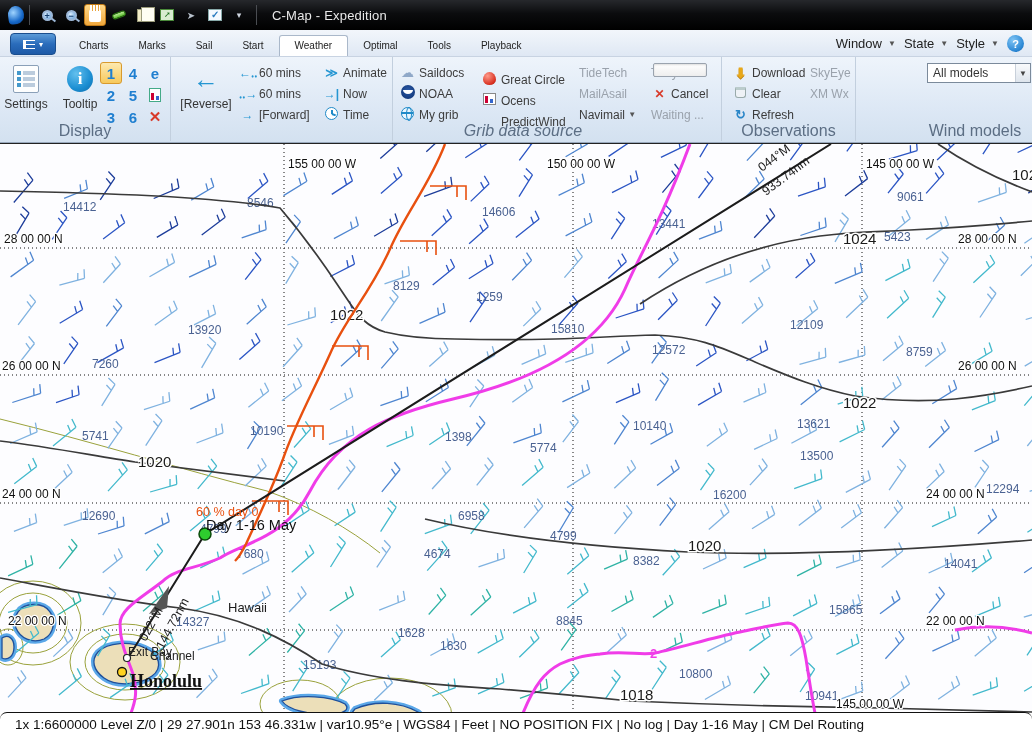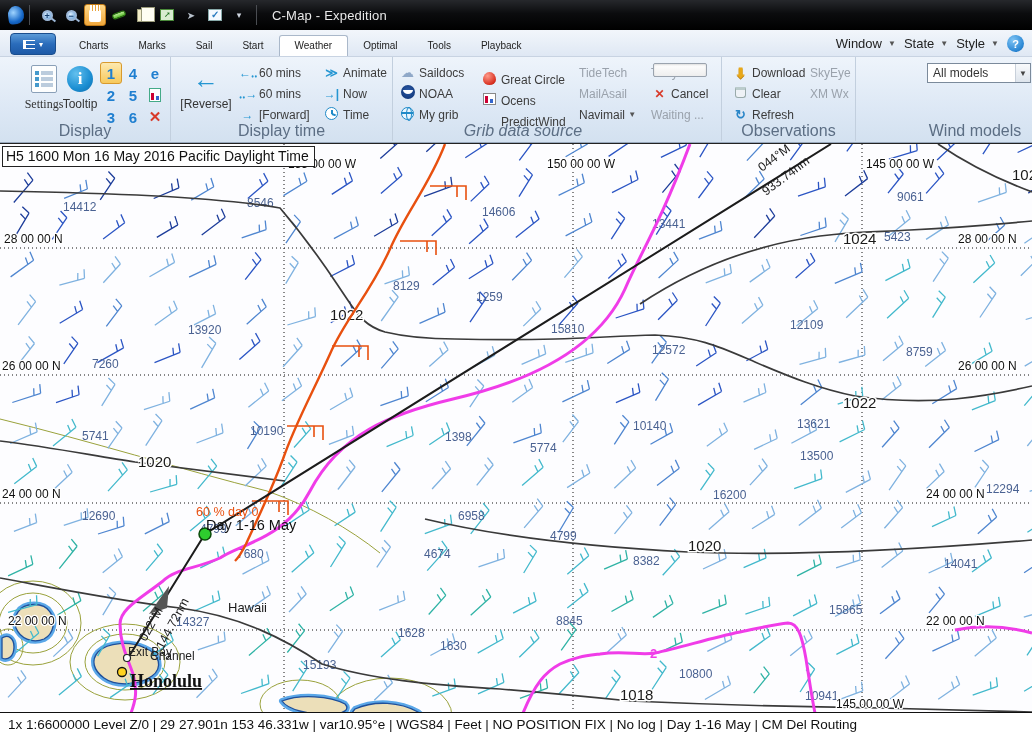--- a/index.html
+++ b/index.html
@@ -87,21 +87,21 @@
   .clockic:before{content:""; position:absolute; left:5px; top:2px; width:1.5px; height:4.5px; background:#1f8ac8;}
   .clockic:after{content:""; position:absolute; left:5.5px; top:5.5px; width:4px; height:1.5px; background:#1f8ac8; transform:rotate(20deg); transform-origin:left;}
 
   
   .map { position:absolute; left:0; top:143px; width:1032px; height:569px; background:#fdfdff; border-top:1px solid #222; }
   .map svg { position:absolute; left:0; top:0; }
   .maphdr { position:absolute; left:2px; top:2px; background:#fff; border:1px solid #222; padding:1px 5px 2px 3px; font-size:14px; color:#111; z-index:5; }
 
   
   .statusbar { position:absolute; left:0; top:712px; width:1032px; height:24px; background:#fff; border-top:1px solid #111;
-    font-size:13.5px; color:#111; display:flex; align-items:center; padding-left:8px; }
+    font-size:13.5px; color:#111; display:flex; align-items:center; padding-left:15px;border-radius:7px; }
 </style>
 </head>
 <body>
 
 <div class="titlebar">
   <div class="applogo"></div>
   <div class="tb-sep"></div>
   <div class="tb-ic">
       <span class="lens">
         <span>+</span>
@@ -158,21 +158,21 @@
       <span class="tr-dd">▼</span>
     <span>Style</span>
       <span class="tr-dd">▼</span>
     <span class="helpbtn">?</span>
   </div>
 </div>
 
 <div class="ribbon">
 
   <div class="rg" style="left:0; width:171px;">
-    <div class="bigbtn" style="left:18px;font-family:Liberation Serif, serif;">
+    <div class="bigbtn" style="left:0;">
       <div class="bicon">
           <span class="setico">
             <i></i>
             <i></i>
             <i></i>
           </span>
         </div>
       <span>Settings</span>
     </div>
     <div class="bigbtn" style="left:54px;">
@@ -227,21 +227,20 @@
         </div>
       <div class="rrow">
           <span class="ric bluearrow">→|</span>
           <span>Now</span>
         </div>
       <div class="rrow">
           <span class="ric"><span class="clockic" style="display:inline-block;"></span></span>
           <span>Time</span>
         </div>
     </div>
-    <div class="rg-label">Display time</div>
   </div>
 
   <div class="rg" style="left:393px; width:329px;">
     <div style="position:absolute; left:6px; top:5px;">
       <div class="rrow">
           <span class="ric cloudic">☁</span>
           <span>Saildocs</span>
         </div>
       <div class="rrow">
           <span class="ric"><span class="noaaic" style="display:inline-block;"></span></span>
@@ -756,18 +755,17 @@
       <text x="958" y="226" font-size="12" fill="#111" stroke="#fff" stroke-width="2.5" paint-order="stroke">26 00 00 N</text>
       <text x="2" y="354" font-size="12" fill="#111" stroke="#fff" stroke-width="2.5" paint-order="stroke">24 00 00 N</text>
       <text x="926" y="354" font-size="12" fill="#111" stroke="#fff" stroke-width="2.5" paint-order="stroke">24 00 00 N</text>
       <text x="8" y="481" font-size="12" fill="#111" stroke="#fff" stroke-width="2.5" paint-order="stroke">22 00 00 N</text>
       <text x="926" y="481" font-size="12" fill="#111" stroke="#fff" stroke-width="2.5" paint-order="stroke">22 00 00 N</text>
       <text x="288" y="24" font-size="12" fill="#111" stroke="#fff" stroke-width="2.5" paint-order="stroke">155 00 00 W</text>
       <text x="547" y="24" font-size="12" fill="#111" stroke="#fff" stroke-width="2.5" paint-order="stroke">150 00 00 W</text>
       <text x="866" y="24" font-size="12" fill="#111" stroke="#fff" stroke-width="2.5" paint-order="stroke">145 00 00 W</text>
       <text x="836" y="564" font-size="12" fill="#111" stroke="#fff" stroke-width="2.5" paint-order="stroke">145 00 00 W</text>
     </svg>
-  <div class="maphdr">H5 1600 Mon 16 May 2016 Pacific Daylight Time</div>
 </div>
 
 <div class="statusbar">
   <span>1x 1:6600000 Level Z/0 | 29 27.901n 153 46.331w | var10.95°e | WGS84 | Feet | NO POSITION FIX | No log | Day 1-16 May | CM Del Routing</span>
 </div>
 
 </body></html>

